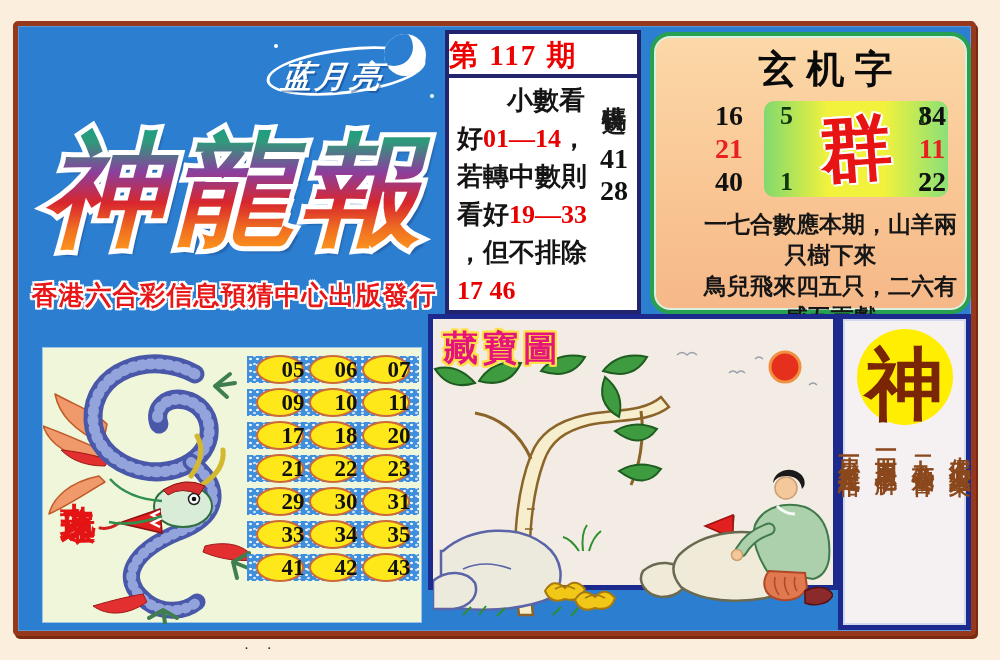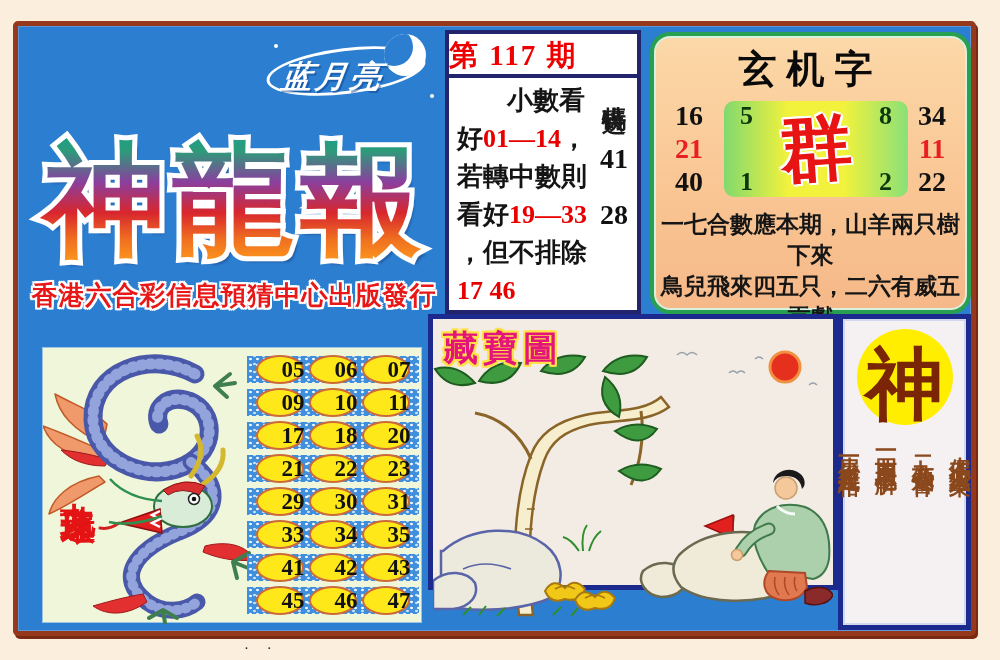--- a/index.html
+++ b/index.html
@@ -22,21 +22,21 @@
   .logo-ring{position:absolute;left:2px;top:16px;width:160px;height:46px;
     border:3px solid #fff;border-radius:50%;transform:rotate(-7deg);}
   .logo-moon{position:absolute;right:10px;top:2px;width:42px;height:42px;border-radius:50%;background:#fff;overflow:hidden;}
   .logo-moon::after{content:"";position:absolute;left:-9px;top:-6px;width:38px;height:38px;border-radius:50%;background:#2b7ed0;}
   .logo-star{position:absolute;width:4px;height:4px;border-radius:50%;background:#fff;}
   .logo-text{position:absolute;left:18px;top:24px;font-size:31px;font-weight:900;color:#fff;
     font-style:italic;transform:skewX(-8deg);letter-spacing:3px;
     font-family:"Liberation Sans","DejaVu Sans",sans-serif;text-shadow:2px 2px 0 rgba(10,60,130,.45);}
 
   
-  .main-title{position:absolute;left:4px;top:88px;width:428px;height:176px;}
+  .main-title{position:absolute;left:4px;top:78px;width:428px;height:176px;font-style:italic;}
   .title-layer{position:absolute;left:0;top:0;width:100%;text-align:center;
     font-size:122px;font-weight:900;line-height:170px;letter-spacing:6px;
     font-family:"DejaVu Serif","Liberation Serif",serif;}
   .title-outline{-webkit-text-stroke:10px #ffffff;color:#fff;text-shadow:5px 6px 2px rgba(30,30,80,.30);}
   .title-fill{background:linear-gradient(180deg,#0fa48e 6%,#2e9a7a 22%,#8a3f9e 40%,#d8262e 58%,#f07020 74%,#ffa01c 90%);
     -webkit-background-clip:text;background-clip:text;color:transparent;}
 
   
   .slogan{position:absolute;left:0;top:252px;width:432px;text-align:center;
     font-size:26px;font-weight:700;color:#e81818;letter-spacing:1px;
@@ -49,27 +49,27 @@
     font-size:29px;font-weight:800;letter-spacing:2px;border-bottom:4px solid #23246e;}
   .issue-body{position:relative;height:232px;padding:4px 4px 2px 8px;font-size:26px;font-weight:700;color:#141414;}
   .main-lines{width:142px;line-height:38px;}
   .ml.l1{text-align:right;padding-right:14px;}
   .red{color:#e80000;}
   .side-col{position:absolute;right:4px;top:8px;width:38px;height:220px;display:flex;flex-direction:column;align-items:center;}
   .side-label{writing-mode:vertical-rl;font-size:24px;font-weight:700;letter-spacing:3px;color:#1a1a1a;}
   .side-colon{font-size:22px;font-weight:700;margin-top:2px;}
   .side-num{font-size:28px;font-weight:800;color:#111;}
   .side-num.n1{margin-top:16px;}
-  .side-num.n2{margin-top:24px;}
+  .side-num.n2{margin-top:0;}
 
   
   .xuanji{position:absolute;left:632px;top:6px;width:321px;height:282px;
     border:4px solid #28a052;border-radius:20px;
     background:linear-gradient(180deg,#fcd8a8 0%,#f9c694 55%,#f6b888 100%);
-    box-shadow:inset 0 0 0 2px #d8f0e0;}
+    box-shadow:inset 0 0 0 2px #d8f0e0;padding-left:40px;}
   .x-title{text-align:center;font-size:38px;font-weight:900;letter-spacing:10px;color:#0a0a0a;margin-top:8px;}
   .x-grid{position:relative;height:100px;margin-top:4px;}
   .x-side{position:absolute;top:0;width:46px;text-align:center;font-size:28px;font-weight:800;line-height:33px;color:#111;}
   .x-side.left{left:12px;}
   .x-side.right{right:12px;}
   .x-side div:nth-child(2){color:#e82020;}
   .x-box{position:absolute;left:70px;top:2px;width:184px;height:96px;border-radius:10px;
     background:linear-gradient(90deg,#82d96e,#f2f23c 35%,#f2f23c 65%,#8ae078);}
   .x-inner{position:absolute;font-size:26px;font-weight:800;color:#0d380d;}
   .x-inner.tl{left:16px;top:0px;}  .x-inner.tr{right:16px;top:0px;}
@@ -253,25 +253,20 @@
       <div class="band">
           <span class="num-oval">33</span>
           <span class="num-oval">34</span>
           <span class="num-oval">35</span>
         </div>
       <div class="band">
           <span class="num-oval">41</span>
           <span class="num-oval">42</span>
           <span class="num-oval">43</span>
         </div>
-      <div class="band">
-          <span class="num-oval">45</span>
-          <span class="num-oval">46</span>
-          <span class="num-oval">47</span>
-        </div>
     </div>
   </div>
 
   <div class="treasure-panel">
     <svg width="400" height="306" viewBox="0 0 400 306">
 
       <circle cx="352" cy="48" r="15" fill="#e6301e" stroke="#f09040" stroke-width="3"></circle>
 
       <g stroke="#9aa0a8" stroke-width="1.5" fill="none">
         <path d="M244,36 q5,-5 10,0 q5,-5 10,0"></path>

